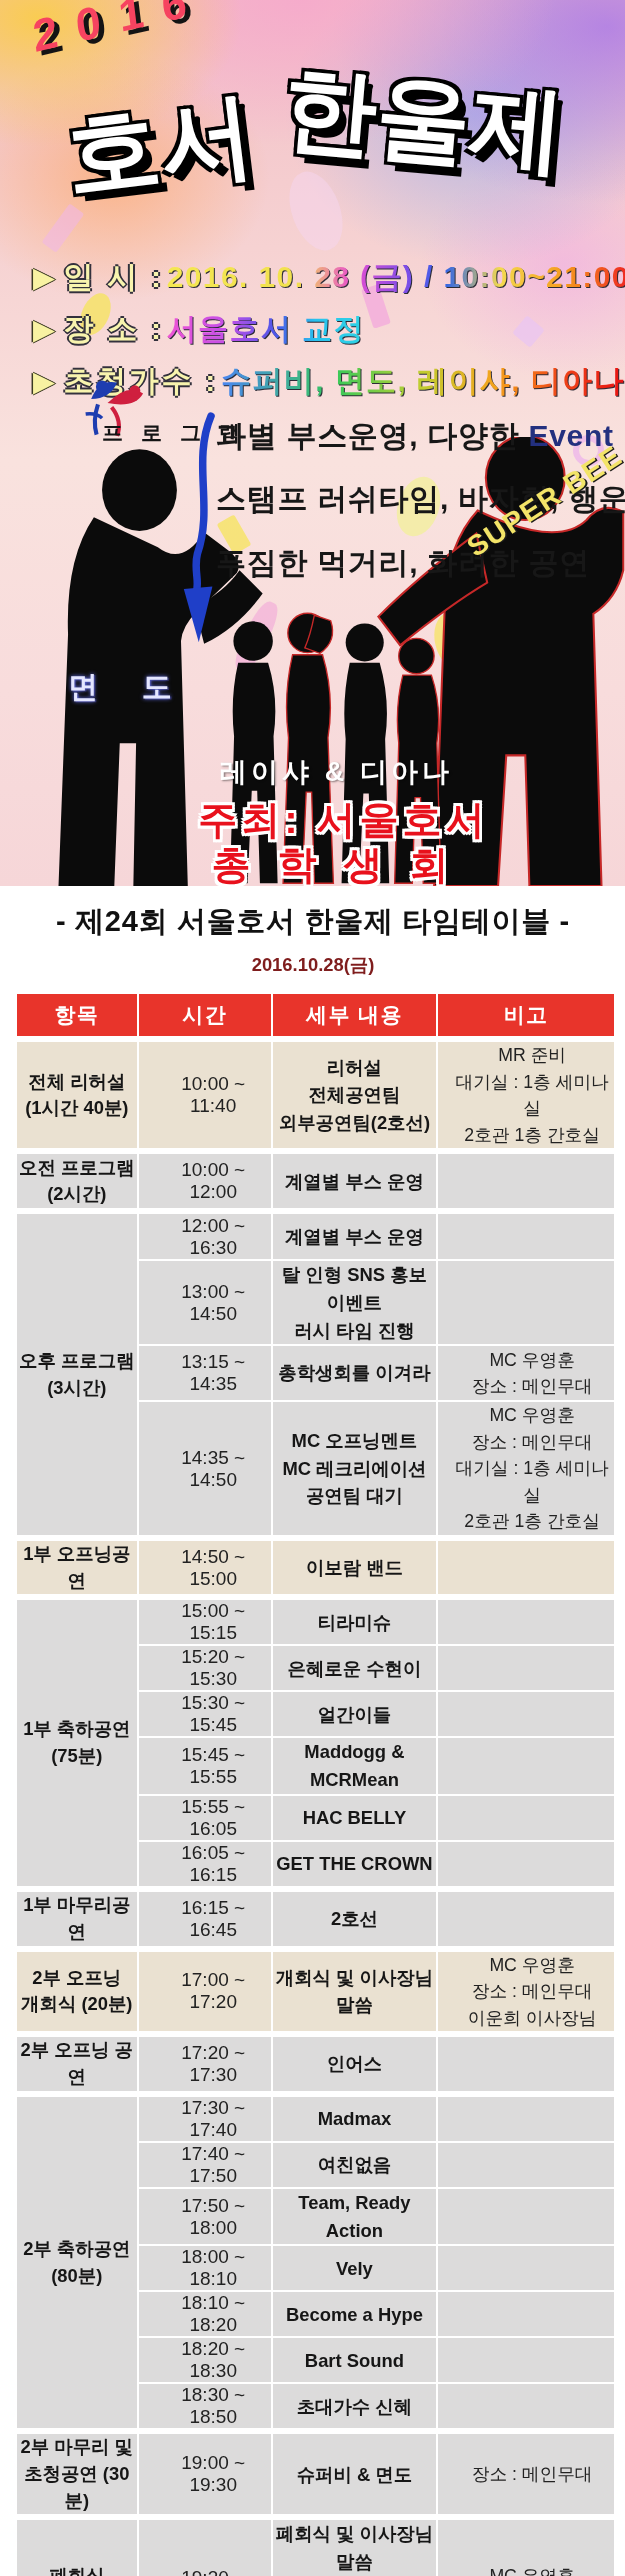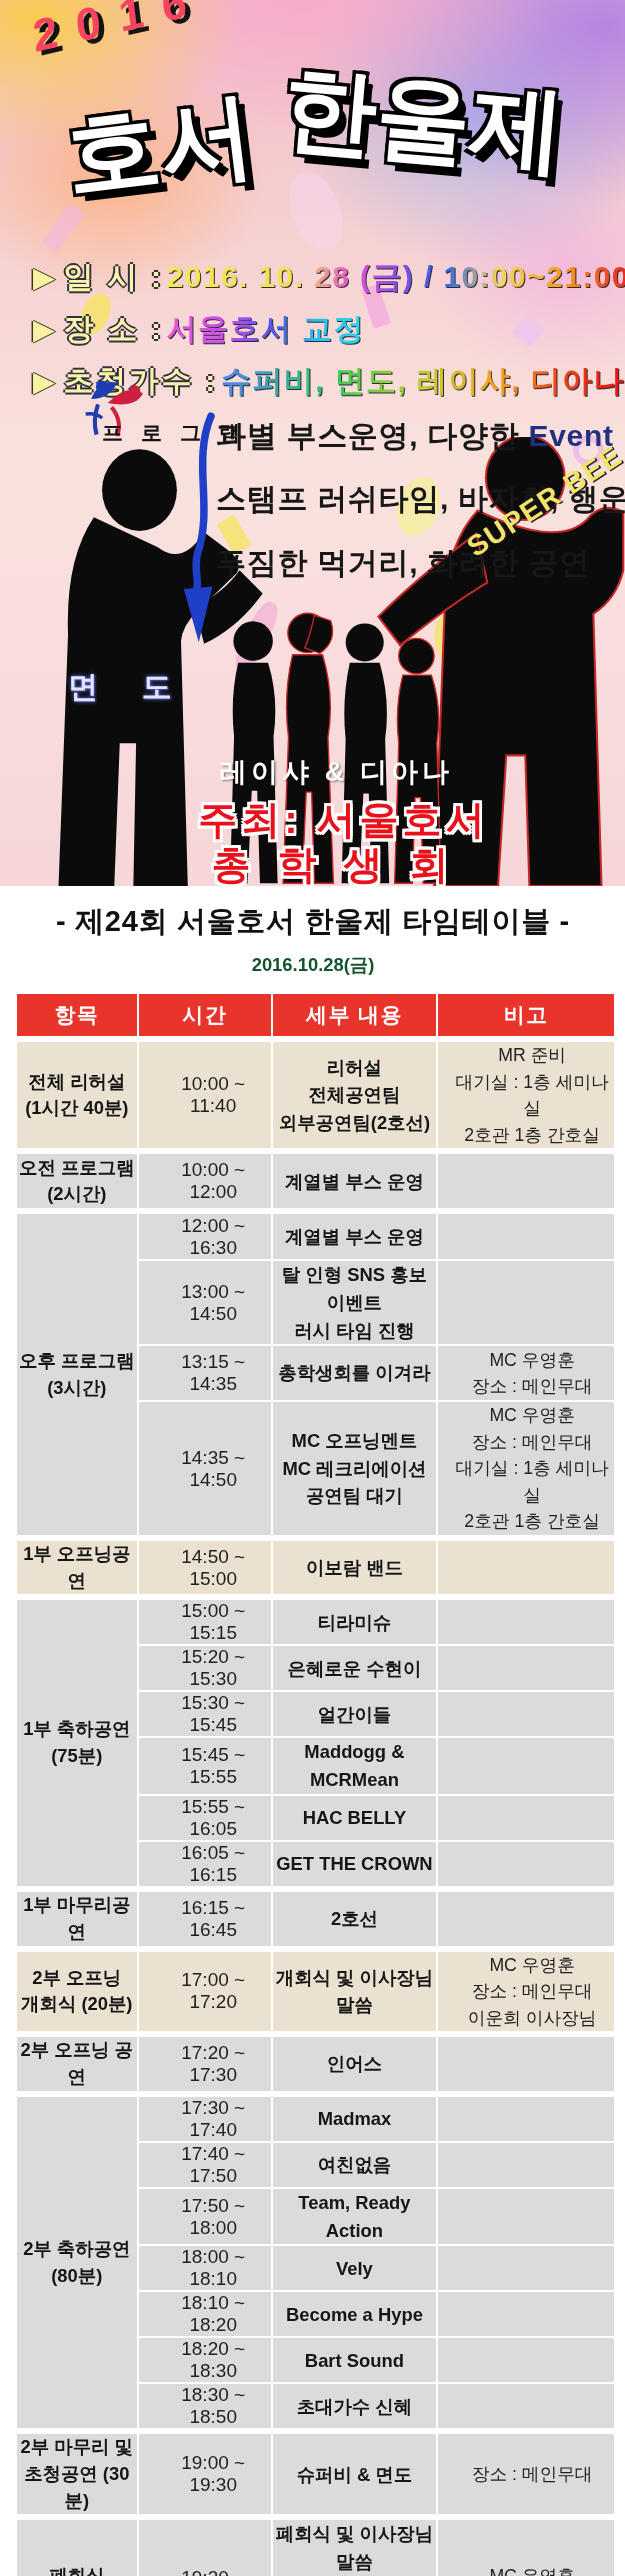--- a/index.html
+++ b/index.html
@@ -75,21 +75,21 @@
   .lbl-center { position:absolute; left:0; top:754px; width:673px; text-align:center; font-size:27px; font-weight:800; color:#ffffff;
       letter-spacing:4.1px; text-shadow:1.4px 1.4px 2px rgba(0,0,0,.45); white-space:nowrap; }
   .host1 { position:absolute; left:0; top:793px; width:687px; text-align:center; font-size:39px; font-weight:900; color:#e8111c; letter-spacing:4.1px;
       text-shadow:-2.7px -2.7px 0 #fff,2.7px -2.7px 0 #fff,-2.7px 2.7px 0 #fff,2.7px 2.7px 0 #fff,0 2.7px 0 #fff,2.7px 0 0 #fff,-2.7px 0 0 #fff,0 -2.7px 0 #fff; white-space:nowrap; }
   .host2 { position:absolute; left:0; top:838px; width:687px; text-align:center; font-size:39px; font-weight:900; color:#e8111c; letter-spacing:27px;
       text-shadow:-2.7px -2.7px 0 #fff,2.7px -2.7px 0 #fff,-2.7px 2.7px 0 #fff,2.7px 2.7px 0 #fff,0 2.7px 0 #fff,2.7px 0 0 #fff,-2.7px 0 0 #fff,0 -2.7px 0 #fff; white-space:nowrap; }
 
   
   .tt-head { padding-top:16px; text-align:center; }
   .tt-title { font-size:29px; font-weight:900; color:#111; letter-spacing:0.7px; }
-  .tt-date { margin-top:10.2px; font-size:18.4px; font-weight:800; color:#14532d; }
+  .tt-date { margin-top:10.2px; font-size:18.4px; font-weight:800; color:#7f1d1d; }
 
   table.tt { border-collapse:collapse; table-layout:fixed; width:601px; margin:15px 0 0 15px; }
   .tt th, .tt td { border:2px solid #ffffff; vertical-align:middle; text-align:center; white-space:pre-line; }
   .tt thead th { background:#e8342b; color:#ffffff; font-size:21px; font-weight:800; height:46px; letter-spacing:1.4px; }
   tr.gtop td, tr.gtop th { border-top:6.1px solid #ffffff; }
   tr.beige td { background:#eae1d1; }
   tr.gray  td { background:#dcdbdb; }
   .c-label { font-size:18.4px; font-weight:800; color:#161616; line-height:1.45; }
   .c-time  { font-size:19px; font-weight:400; color:#222; font-family:"Liberation Sans","DejaVu Sans",sans-serif;padding-left:17px; }
   .c-detail{ font-size:18.4px; font-weight:700; color:#161616; line-height:1.5; }

